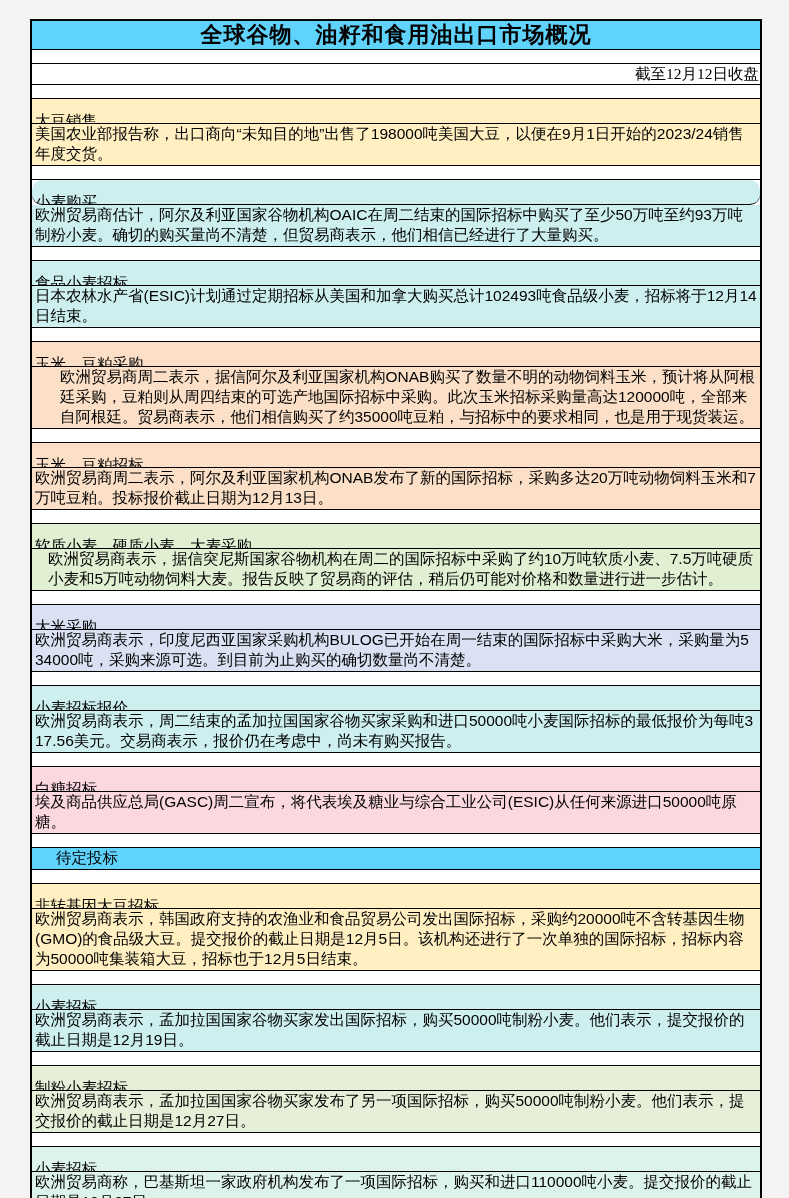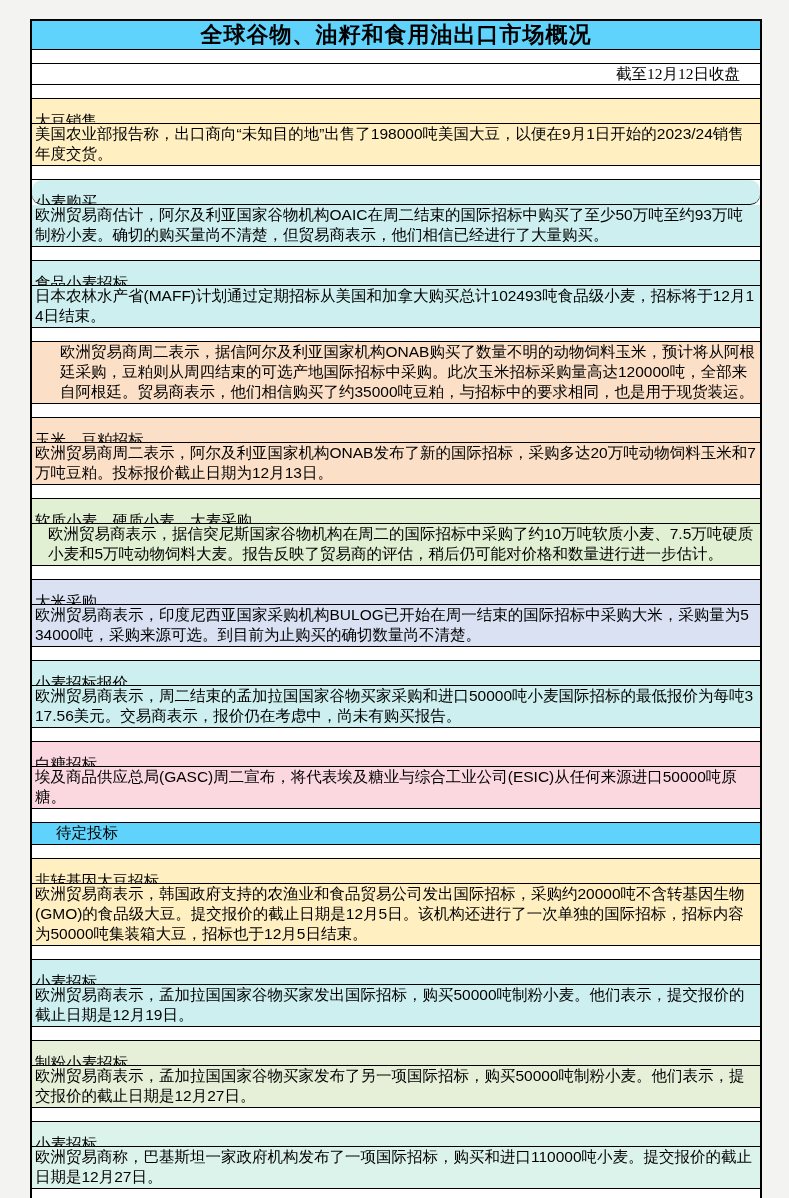--- a/index.html
+++ b/index.html
@@ -33,21 +33,21 @@
     text-align:center;
     font-family:"Liberation Serif","DejaVu Serif",serif;
     font-weight:bold;
     font-size:22px;
     letter-spacing:1px;
   }
   .row.gap { height:14px; background:#ffffff; }
   .row.date {
     height:21px;
     text-align:right;
-    padding-right:20px;
+    padding-right:1px;
     font-family:"Liberation Serif","DejaVu Serif",serif;
     background:#ffffff;
   }
   .row.sec-header { height:21px; padding:12px 3px; }
   .row.sec-body  { padding:0 3px 1px 3px; }
   .row.divider   { height:22px; padding:0 3px; }
   .row.footer {
     height:23px;
     line-height:21px;
     padding:0 3px;
@@ -76,25 +76,26 @@
   </div>
 
   <div class="section">
     <div class="row sec-header" style="background: rgb(205, 239, 239); border-radius: 10px;">小麦购买</div>
     <div class="row sec-body" style="background: rgb(205, 239, 239);">欧洲贸易商估计，阿尔及利亚国家谷物机构OAIC在周二结束的国际招标中购买了至少50万吨至约93万吨制粉小麦。确切的购买量尚不清楚，但贸易商表示，他们相信已经进行了大量购买。</div>
     <div class="row gap"></div>
   </div>
 
   <div class="section">
     <div class="row sec-header" style="background: rgb(205, 239, 239);">食品小麦招标</div>
-    <div class="row sec-body" style="background: rgb(205, 239, 239);">日本农林水产省(MAFF)计划通过定期招标从美国和加拿大购买总计102493吨食品级小麦，招标将于12月14日结束。</div>
+    <div class="row sec-body" style="background: rgb(205, 239, 239);">日本农林水产省(ESIC)计划通过定期招标从美国和加拿大购买总计102493吨食品级小麦，招标将于12月14日结束。</div>
     <div class="row gap"></div>
   </div>
 
   <div class="section">
+    <div class="row sec-header" style="background: rgb(251, 223, 199);">玉米、豆粕采购</div>
     <div class="row sec-body" style="background: rgb(251, 223, 199); padding-left: 28px;">欧洲贸易商周二表示，据信阿尔及利亚国家机构ONAB购买了数量不明的动物饲料玉米，预计将从阿根廷采购，豆粕则从周四结束的可选产地国际招标中采购。此次玉米招标采购量高达120000吨，全部来自阿根廷。贸易商表示，他们相信购买了约35000吨豆粕，与招标中的要求相同，也是用于现货装运。</div>
     <div class="row gap"></div>
   </div>
 
   <div class="section">
     <div class="row sec-header" style="background: rgb(251, 223, 199);">玉米、豆粕招标</div>
     <div class="row sec-body" style="background: rgb(251, 223, 199);">欧洲贸易商周二表示，阿尔及利亚国家机构ONAB发布了新的国际招标，采购多达20万吨动物饲料玉米和7万吨豆粕。投标报价截止日期为12月13日。</div>
     <div class="row gap"></div>
   </div>
 

